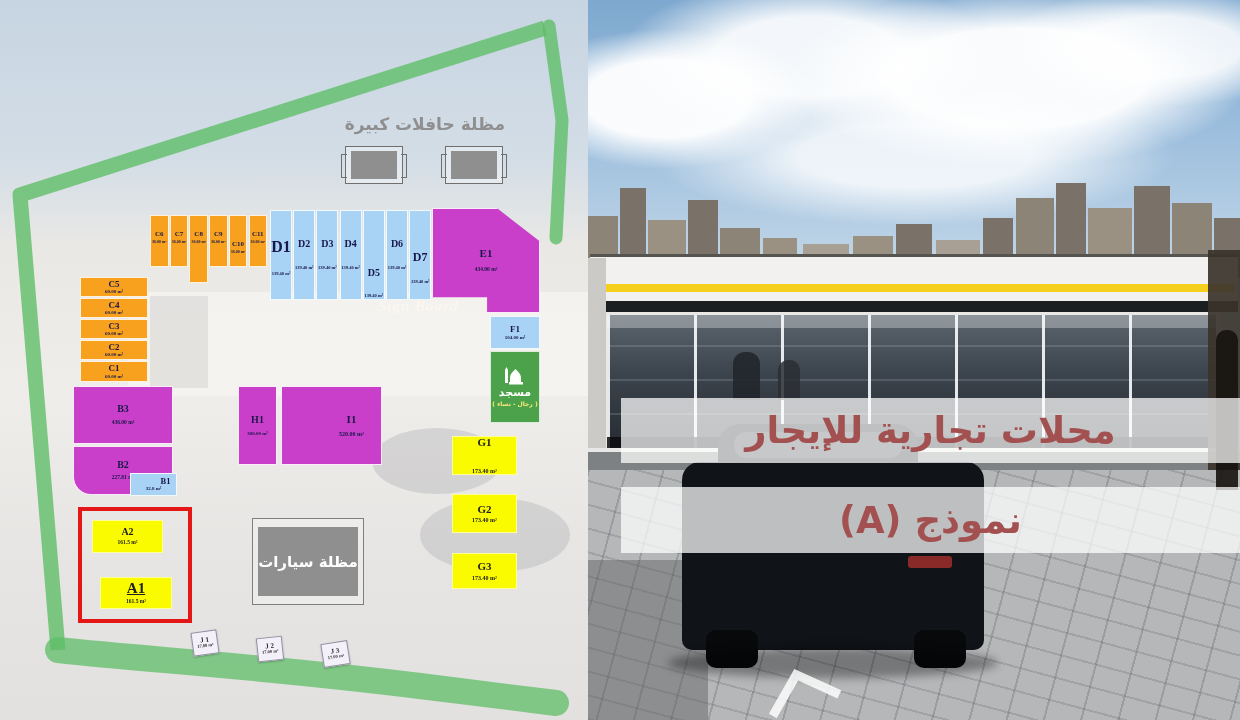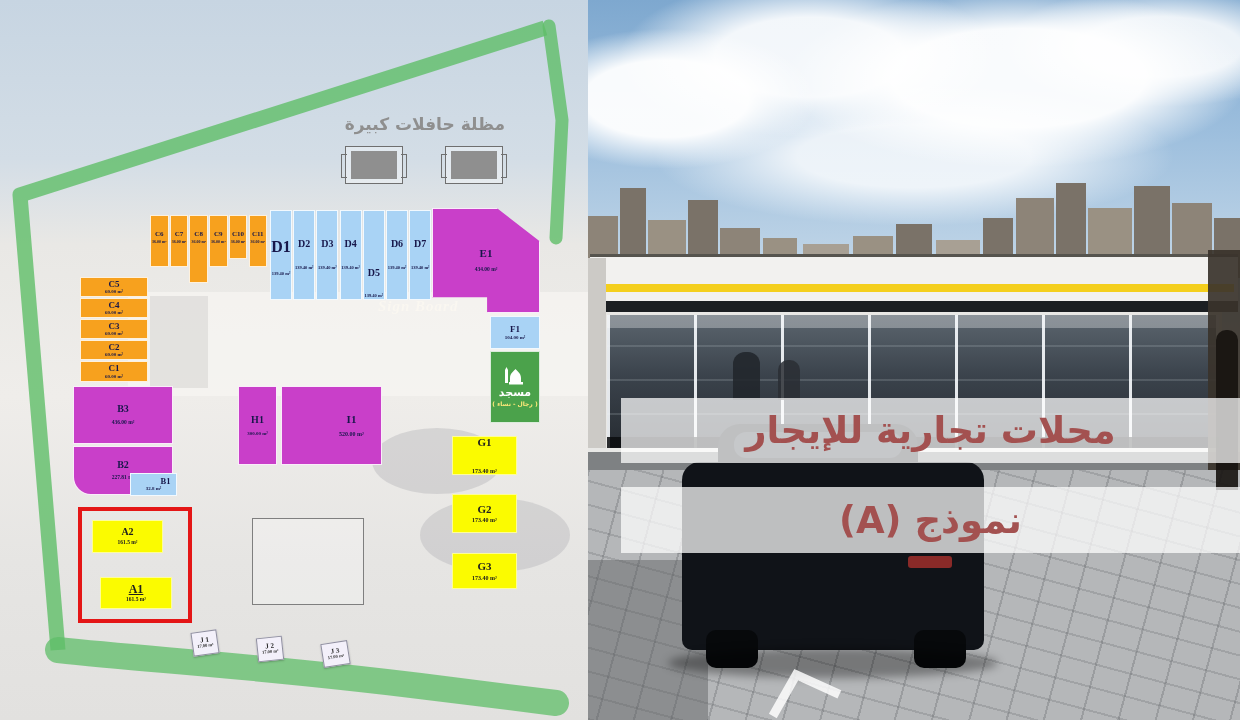--- a/index.html
+++ b/index.html
@@ -146,21 +146,21 @@
           <span class="uarea" style="font-size: 4px;">36.00 m²</span>
         </div>
         <div class="unit orange" style="left: 189.4px; top: 215px; width: 18.5px; height: 68px; justify-content: flex-start; padding-top: 15px; gap: 2px;">
           <span class="uid" style="font-size: 7px;">C8</span>
           <span class="uarea" style="font-size: 4px;">36.00 m²</span>
         </div>
         <div class="unit orange" style="left: 209.1px; top: 215px; width: 18.5px; height: 52px; justify-content: flex-start; padding-top: 15px; gap: 2px;">
           <span class="uid" style="font-size: 7px;">C9</span>
           <span class="uarea" style="font-size: 4px;">36.00 m²</span>
         </div>
-        <div class="unit orange" style="left: 228.8px; top: 215px; width: 18.5px; height: 44px; justify-content: flex-start; padding-top: 15px; gap: 2px;">
+        <div class="unit orange" style="left: 228.8px; top: 215px; width: 18.5px; height: 52px; justify-content: flex-start; padding-top: 25px; gap: 2px;">
           <span class="uid" style="font-size: 7px;">C10</span>
           <span class="uarea" style="font-size: 4px;">36.00 m²</span>
         </div>
         <div class="unit orange" style="left: 248.5px; top: 215px; width: 18.5px; height: 52px; justify-content: flex-start; padding-top: 15px; gap: 2px;">
           <span class="uid" style="font-size: 7px;">C11</span>
           <span class="uarea" style="font-size: 4px;">36.00 m²</span>
         </div>
         <div class="unit blue" style="left: 270px; top: 210px; width: 22px; height: 90px; justify-content: flex-start; padding-top: 28px; gap: 16px;">
           <span class="uid" style="font-size: 16px;">D1</span>
           <span class="uarea" style="font-size: 4.5px;">139.40 m²</span>
@@ -179,21 +179,21 @@
         </div>
         <div class="unit blue" style="left: 362.8px; top: 210px; width: 22px; height: 90px; justify-content: flex-end; padding-top: 28px; gap: 16px;">
           <span class="uid" style="font-size: 10px;">D5</span>
           <span class="uarea" style="font-size: 4.5px;">139.40 m²</span>
         </div>
         <div class="unit blue" style="left: 386px; top: 210px; width: 22px; height: 90px; justify-content: flex-start; padding-top: 28px; gap: 16px;">
           <span class="uid" style="font-size: 10px;">D6</span>
           <span class="uarea" style="font-size: 4.5px;">139.40 m²</span>
         </div>
         <div class="unit blue" style="left: 409.2px; top: 210px; width: 22px; height: 90px; justify-content: flex-start; padding-top: 28px; gap: 16px;">
-          <span class="uid" style="font-size: 10px;">D7</span>
+          <span class="uid" style="font-size: 12px; margin-top: 12px;">D7</span>
           <span class="uarea" style="font-size: 4.5px;">139.40 m²</span>
         </div>
         <div class="unit magenta" style="left: 432px; top: 208px; width: 108px; height: 105px; clip-path: polygon(0% 0%, 60% 0%, 100% 32%, 100% 100%, 51% 100%, 51% 85%, 0% 85%); gap: 8px;">
           <span class="uid" style="font-size: 11px;">E1</span>
           <span class="uarea" style="font-size: 5.5px;">434.00 m²</span>
         </div>
         <div class="unit blue" style="left: 490px; top: 316px; width: 50px; height: 33px; gap: 1px;">
           <span class="uid" style="font-size: 9px;">F1</span>
           <span class="uarea" style="font-size: 5px;">104.00 m²</span>
         </div>
@@ -227,21 +227,21 @@
         </div>
         <div class="unit yellow" style="left: 452px; top: 553px; width: 65px; height: 36px; gap: 2px;">
           <span class="uid" style="font-size: 11px;">G3</span>
           <span class="uarea" style="font-size: 6px;">173.40 m²</span>
         </div>
         <div class="unit yellow" style="left: 92px; top: 520px; width: 71px; height: 33px; gap: 2px;">
           <span class="uid" style="font-size: 10px;">A2</span>
           <span class="uarea" style="font-size: 5.5px;">161.5 m²</span>
         </div>
         <div class="unit yellow" style="left: 100px; top: 577px; width: 72px; height: 32px; gap: 2px;">
-          <span class="uid" style="font-size: 12px; text-decoration: underline;">A1</span>
+          <span class="uid" style="font-size: 15px; text-decoration: underline;">A1</span>
           <span class="uarea" style="font-size: 5.5px;">161.5 m²</span>
         </div>
         <div class="unit jwhite" style="left: 192px; top: 631px; width: 26px; height: 24px; transform: rotate(-8deg); gap: 0px;">
           <span class="uid" style="font-size: 7px;">J 1</span>
           <span class="uarea" style="font-size: 4.5px;">17.00 m²</span>
         </div>
         <div class="unit jwhite" style="left: 257px; top: 637px; width: 26px; height: 24px; transform: rotate(-6deg); gap: 0px;">
           <span class="uid" style="font-size: 7px;">J 2</span>
           <span class="uarea" style="font-size: 4.5px;">17.00 m²</span>
         </div>
@@ -258,20 +258,23 @@
         <rect x="1" y="3" width="3" height="13" fill="#fff"></rect>
         <polygon points="1,3 4,3 2.5,0" fill="#fff"></polygon>
         <path d="M6,16 L6,11 C6,6 10,4 11.5,2 C13,4 17,6 17,11 L17,16 Z" fill="#fff"></path>
         <rect x="5" y="15" width="14" height="2.5" fill="#fff"></rect>
       </svg>
       <div class="mosque-label">مسجد</div>
       <div class="mosque-sub">( رجال - نساء )</div>
     </div>
 
     <div class="car-shelter-outer"></div>
+    <div class="car-shelter">
+      <span>مظلة سيارات</span>
+    </div>
   </div>
 
   <div class="right-panel">
     <div class="clouds"></div>
     <div id="skyline">
         <div class="bld" style="left: 0px; width: 30px; height: 62px; background: rgb(141, 132, 120);"></div>
         <div class="bld" style="left: 32px; width: 26px; height: 90px; background: rgb(122, 114, 104);"></div>
         <div class="bld" style="left: 60px; width: 38px; height: 58px; background: rgb(154, 145, 131);"></div>
         <div class="bld" style="left: 100px; width: 30px; height: 78px; background: rgb(122, 114, 104);"></div>
         <div class="bld" style="left: 132px; width: 40px; height: 50px; background: rgb(141, 132, 120);"></div>

